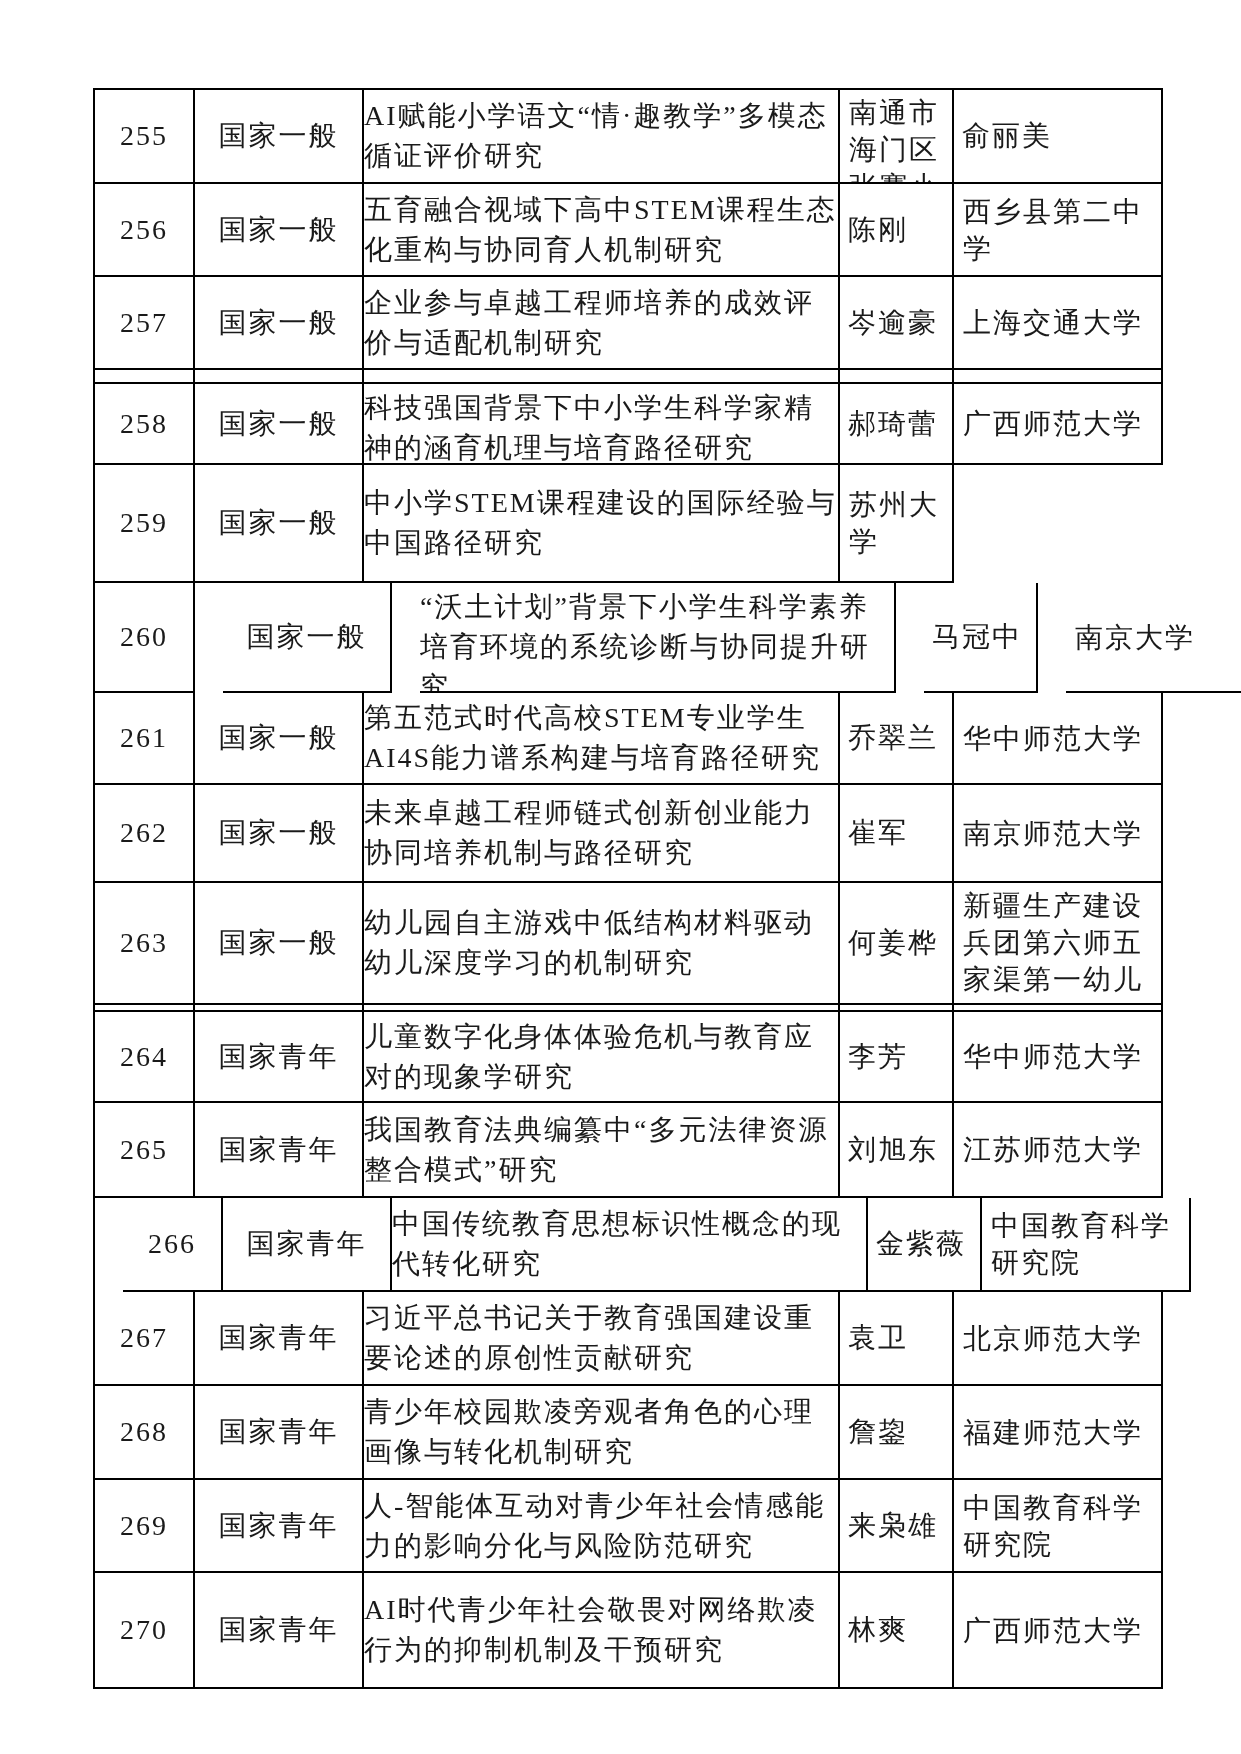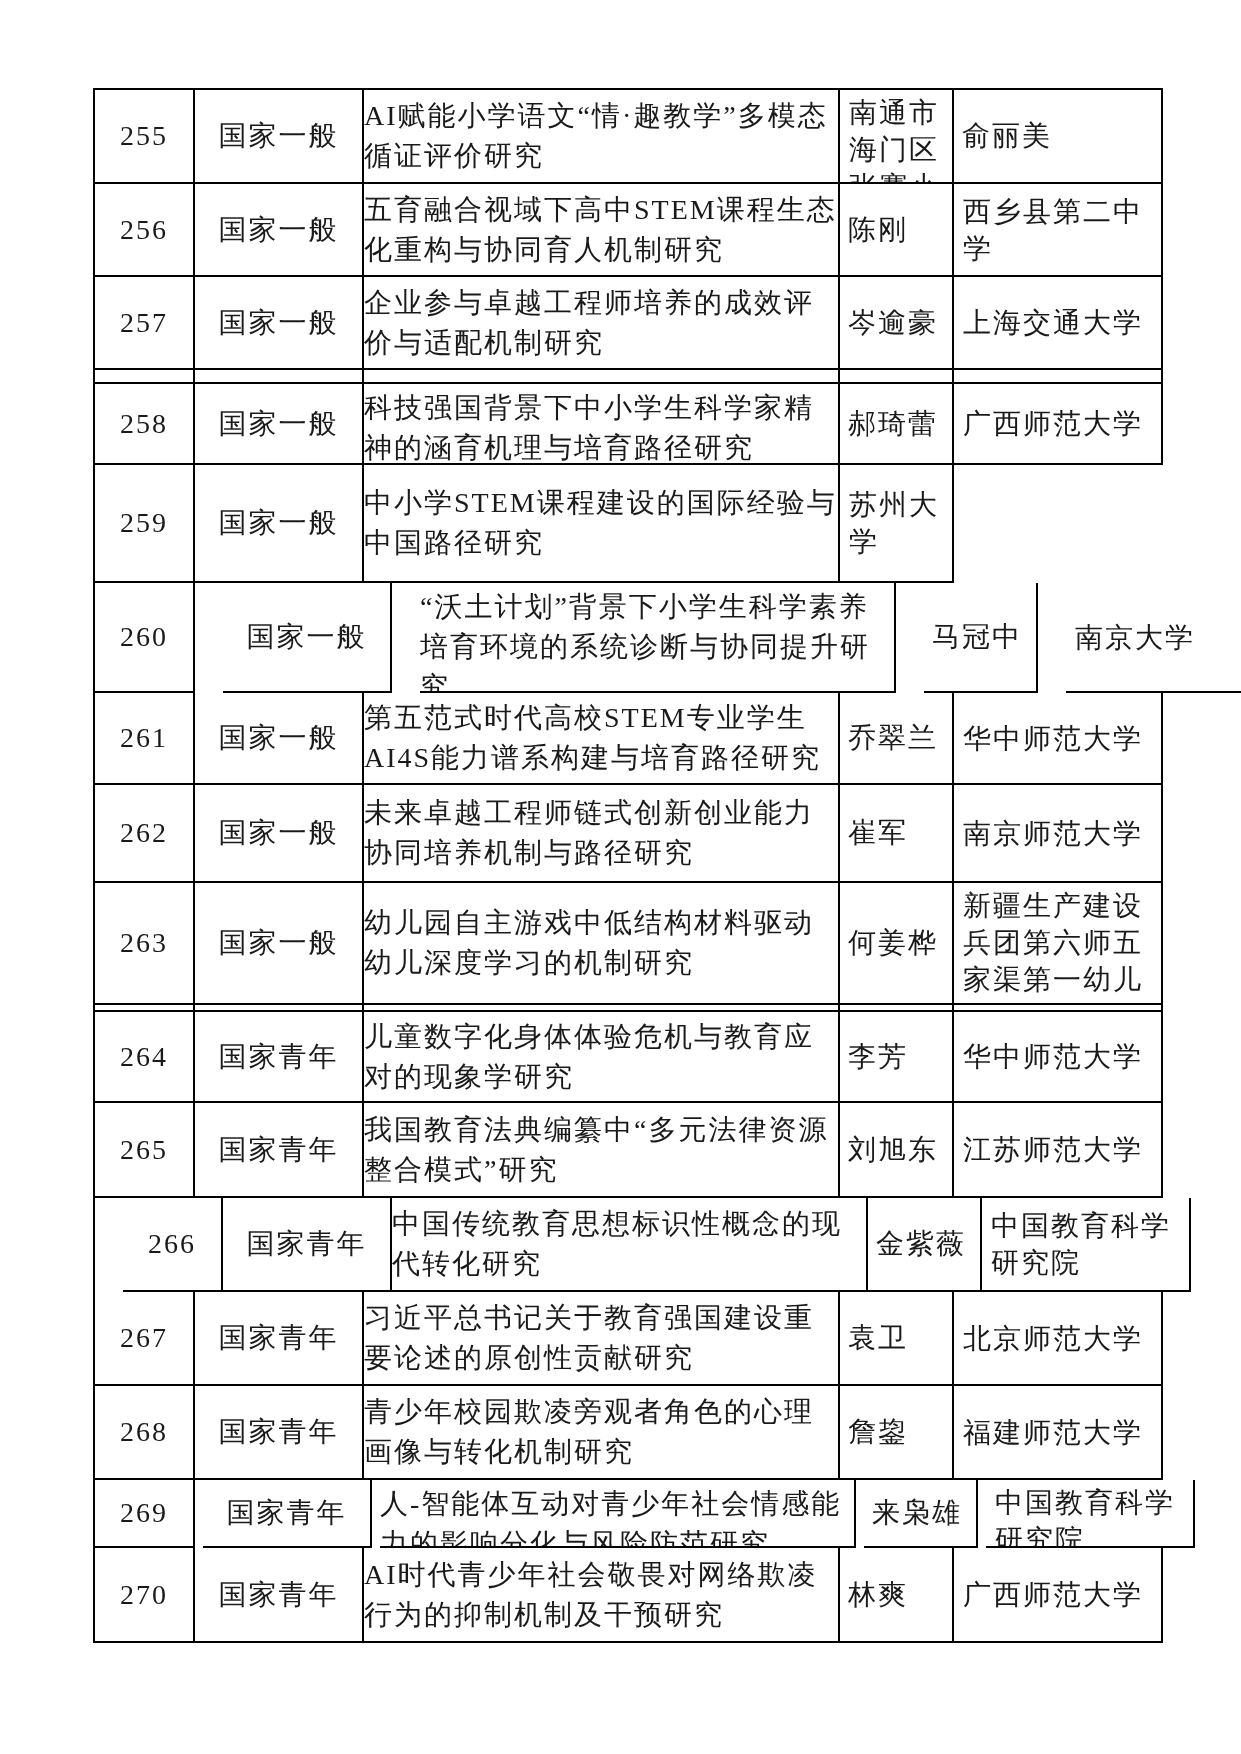--- a/index.html
+++ b/index.html
@@ -285,38 +285,38 @@
       <div class="c c-title">
         <div class="inner">青少年校园欺凌旁观者角色的心理画像与转化机制研究</div>
       </div>
       <div class="c c-leader">
         <div class="inner">詹鋆</div>
       </div>
       <div class="c c-org">
         <div class="inner">福建师范大学</div>
       </div>
     </div>
-    <div class="row" style="height: 68px; gap: 8px;">
+    <div class="row" style="height: 93px;">
       <div class="c c-no">
         <div class="inner">269</div>
       </div>
       <div class="c c-cat">
         <div class="inner">国家青年</div>
       </div>
       <div class="c c-title">
         <div class="inner">人-智能体互动对青少年社会情感能力的影响分化与风险防范研究</div>
       </div>
       <div class="c c-leader">
         <div class="inner">来枭雄</div>
       </div>
       <div class="c c-org">
         <div class="inner">中国教育科学研究院</div>
       </div>
     </div>
-    <div class="row" style="height: 95px;">
+    <div class="row" style="height: 116px;">
       <div class="c c-no">
         <div class="inner">270</div>
       </div>
       <div class="c c-cat">
         <div class="inner">国家青年</div>
       </div>
       <div class="c c-title">
         <div class="inner">AI时代青少年社会敬畏对网络欺凌行为的抑制机制及干预研究</div>
       </div>
       <div class="c c-leader">

